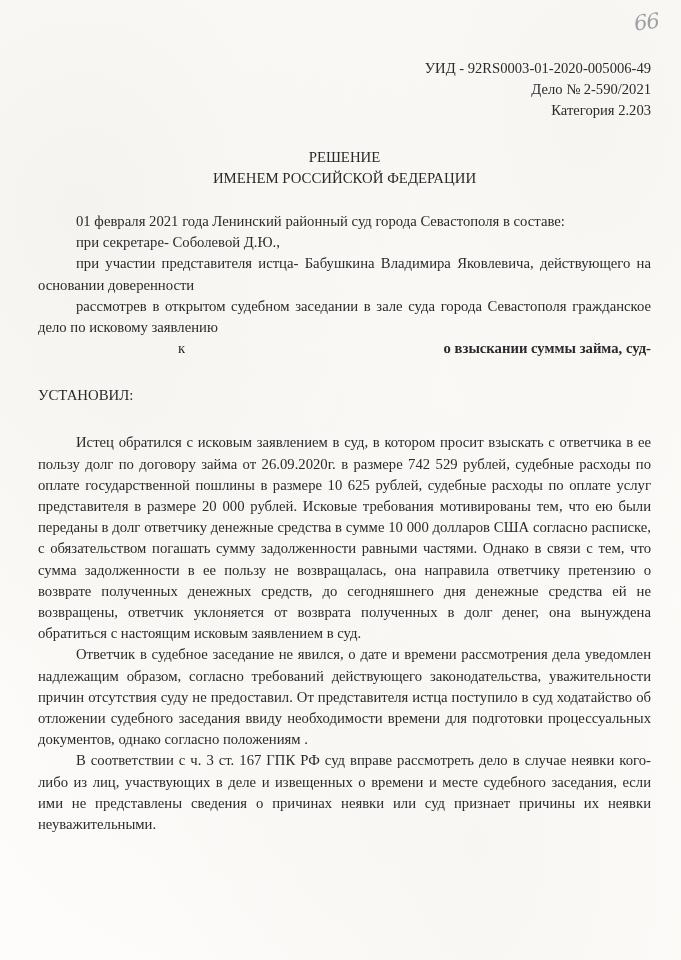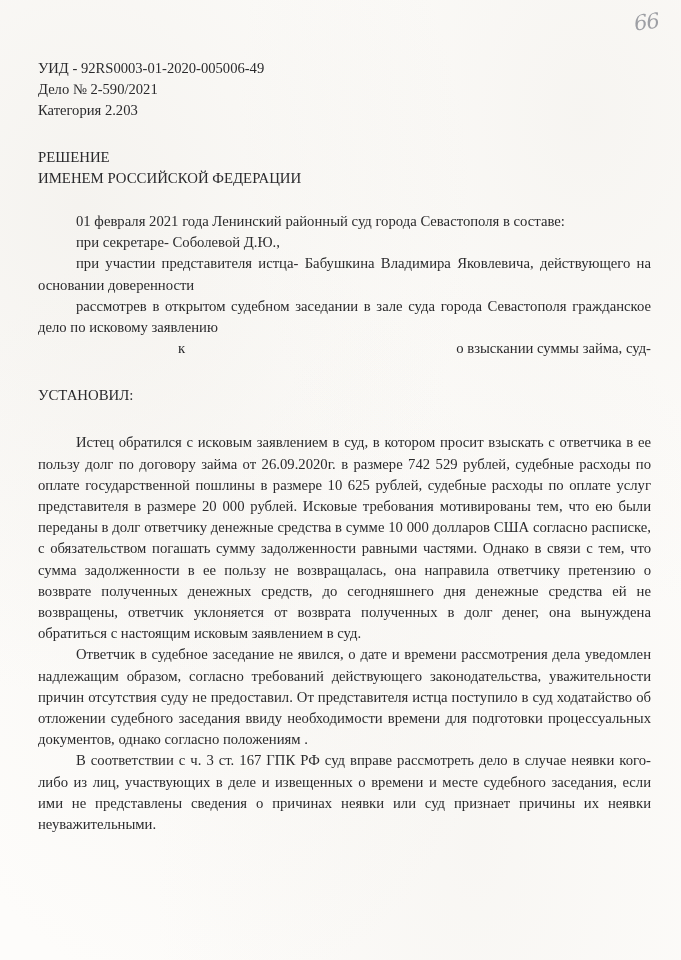--- a/index.html
+++ b/index.html
@@ -46,27 +46,28 @@
     transform: rotate(-7deg);
     opacity: 0.85;
   }
   .content {
     position: absolute;
     left: 38px;
     right: 30px;
     top: 58px;
   }
   .caption {
+    text-align: right;
     font-size: 14.6px;
     line-height: 21px;
     margin-bottom: 26px;
   }
   .caption div { white-space: nowrap; }
   .doc-title {
-    text-align: left;
+    text-align: center;
     font-size: 14.8px;
     line-height: 21px;
     margin-top: 16px;
     margin-bottom: 22px;
   }
   p.body-text {
     margin: 0;
     font-size: 14.7px;
     line-height: 21.2px;
     text-align: justify;
@@ -85,20 +86,21 @@
     font-size: 14.7px;
     line-height: 21.2px;
     display: flex;
     margin: 0;
   }
   .parties-line .to-mark {
     margin-left: 140px;
   }
   .parties-line .subject {
     margin-left: auto;
+    font-weight: bold;
   }
 </style>
 </head>
 <body>
 
 <div class="page">
   <div class="scan-tint"></div>
 
   <div class="page-number">66</div>
 

